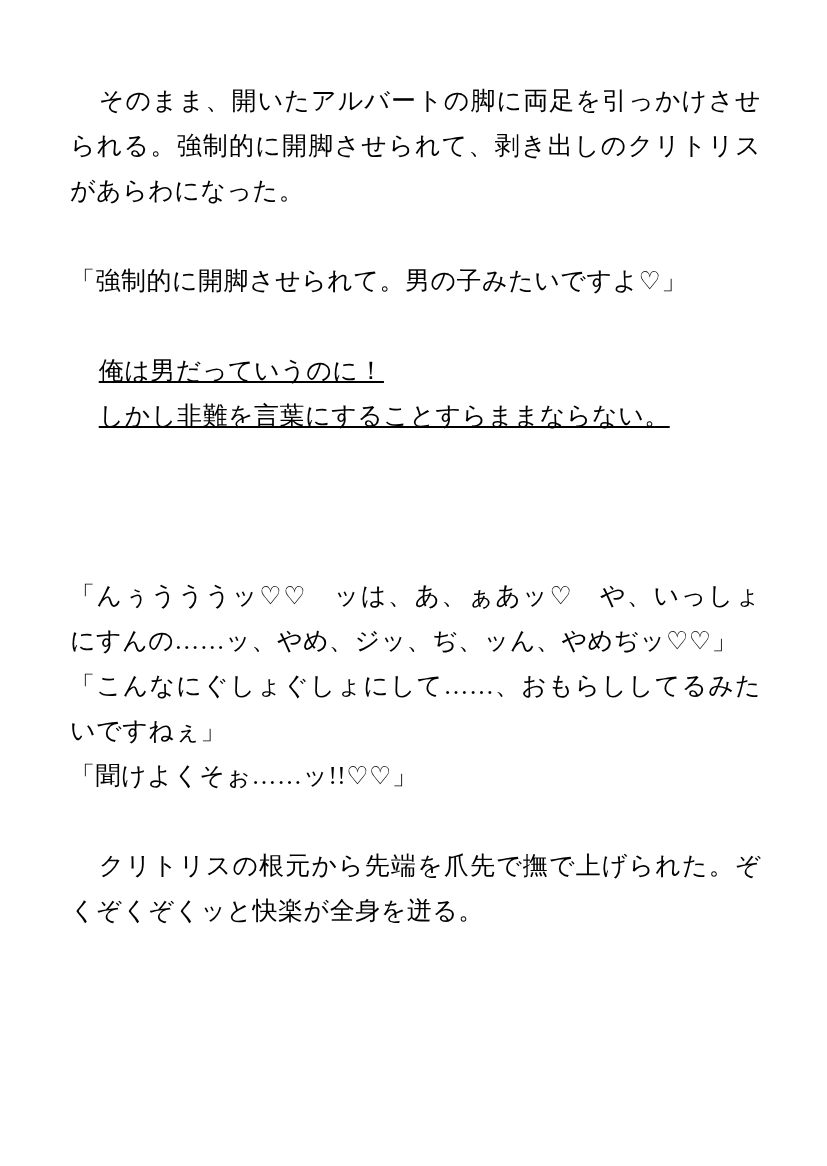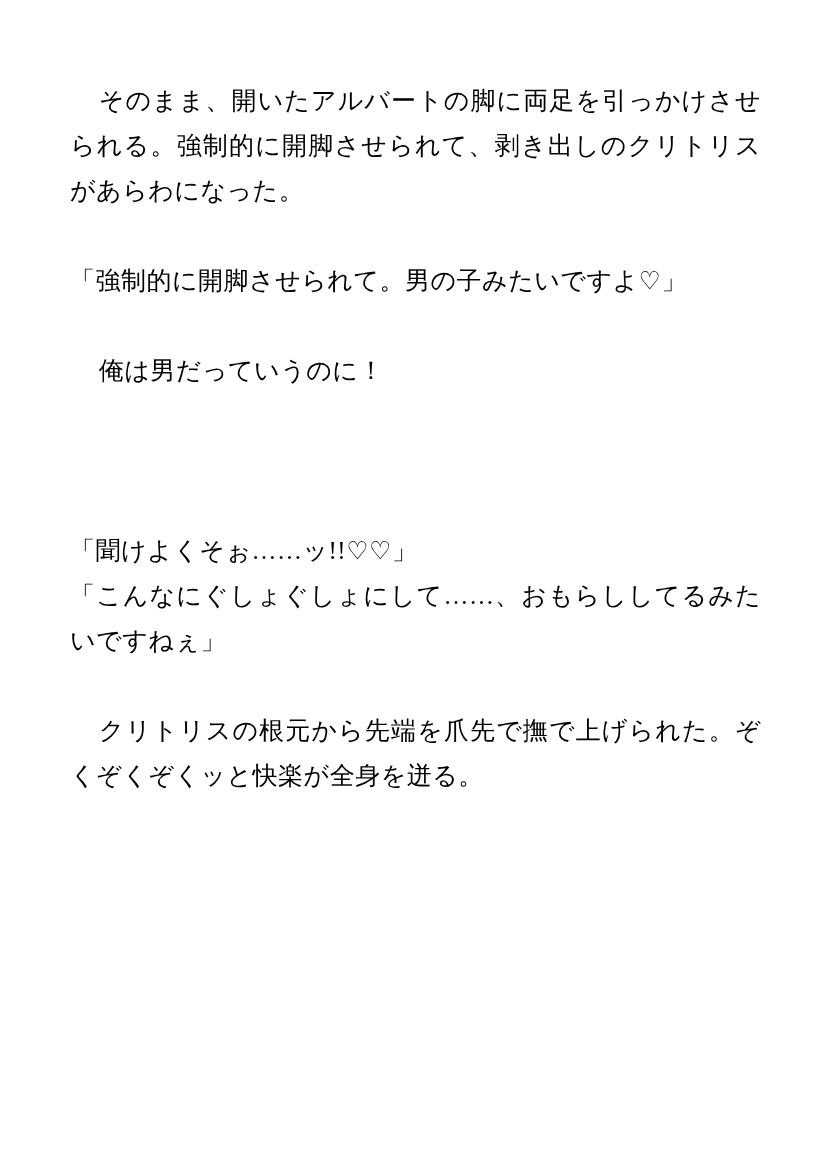--- a/index.html
+++ b/index.html
@@ -37,47 +37,50 @@
   }
   .gap {
     height: 45px;
   }
   .line {
     margin: 0;
     white-space: pre-wrap;
   }
   .line.indent {
     text-indent: 1.15em;
+    text-decoration: underline;
   }
 </style>
 </head>
 <body>
 
 <div class="page">
   <div class="body-text">
 
     <p class="para indent">そのまま、開いたアルバートの脚に両足を引っかけさせられる。強制的に開脚させられて、剥き出しのクリトリスがあらわになった。</p>
 
     <div class="gap"></div>
 
     <p class="para">「強制的に開脚させられて。男の子みたいですよ♡」</p>
 
     <div class="gap"></div>
 
     <p class="line indent">俺は男だっていうのに！</p>
+    <p class="line indent">しかし非難を言葉にすることすらままならない。</p>
 
     <div class="gap"></div>
 
 
     <div class="gap"></div>
 
 
     <div class="gap"></div>
 
+    <p class="para">「んぅうううッ♡♡　ッは、あ、ぁあッ♡　や、いっしょにすんの……ッ、やめ、ジッ、ぢ、ッん、やめぢッ♡♡」</p>
+    <p class="para">「こんなにぐしょぐしょにして……、おもらししてるみたいですねぇ」</p>
     <p class="para">「聞けよくそぉ……ッ!!♡♡」</p>
-    <p class="para">「こんなにぐしょぐしょにして……、おもらししてるみたいですねぇ」</p>
 
     <div class="gap"></div>
 
     <p class="para indent">クリトリスの根元から先端を爪先で撫で上げられた。ぞくぞくぞくッと快楽が全身を迸る。</p>
 
   </div>
 </div>
 
 </body></html>

